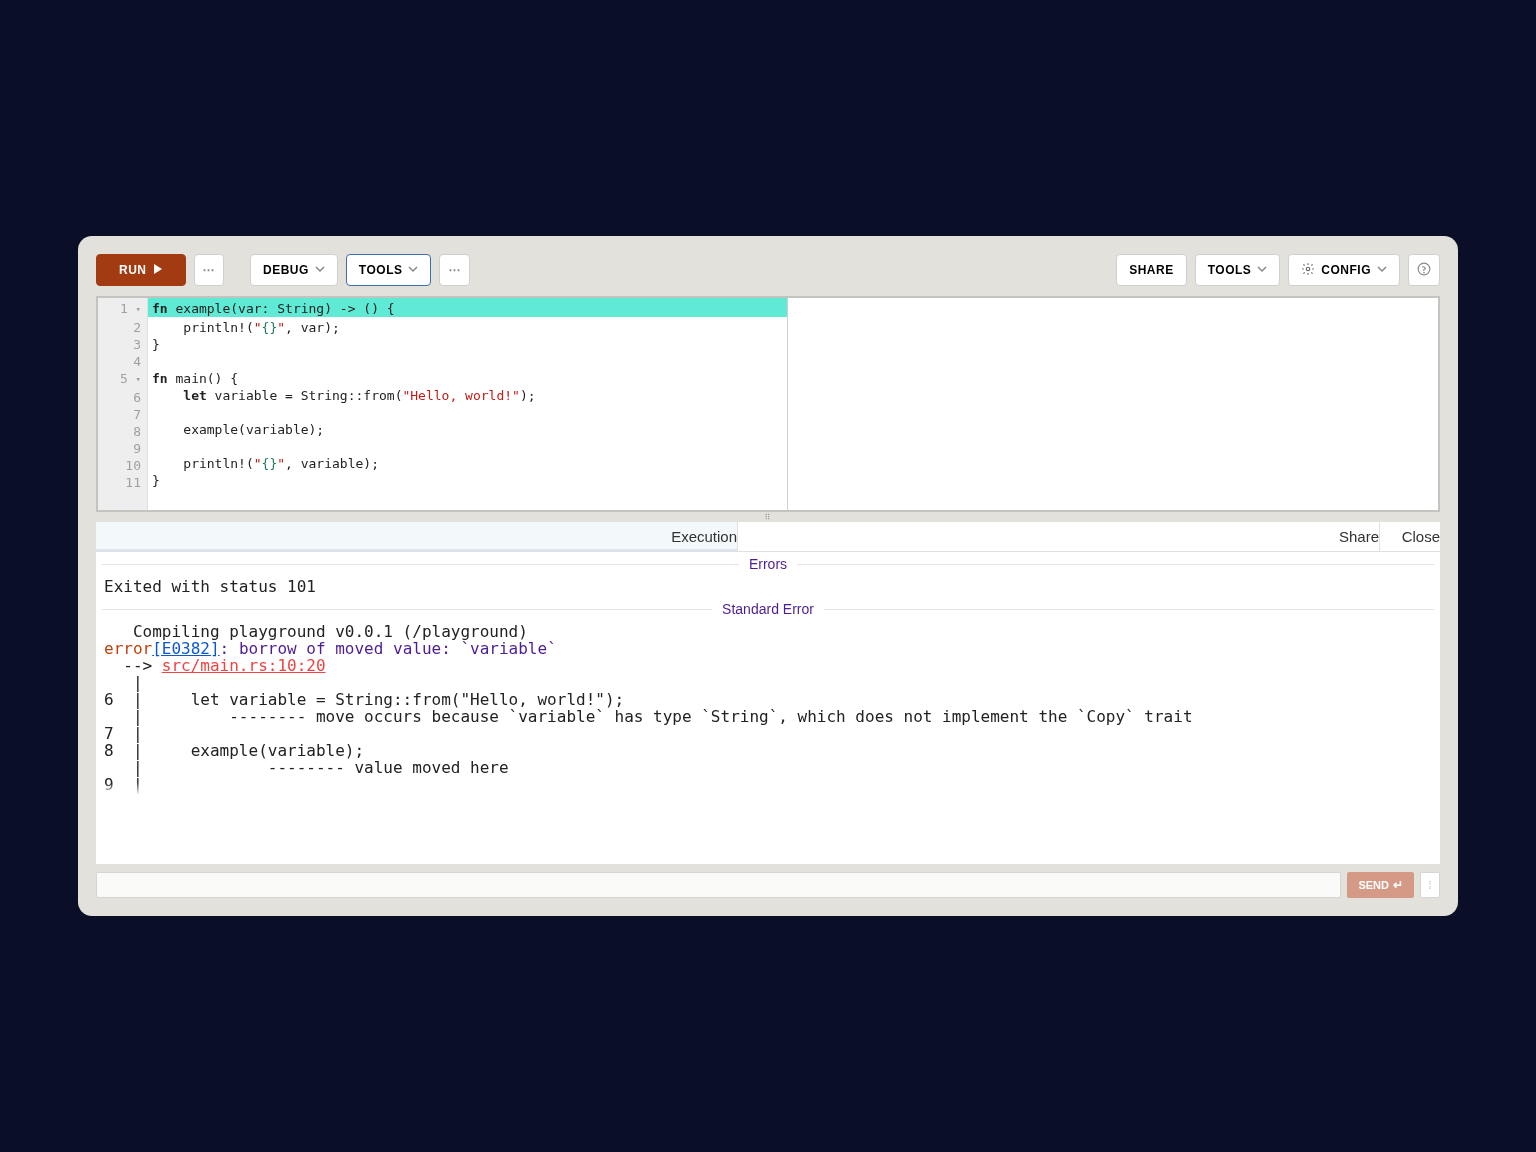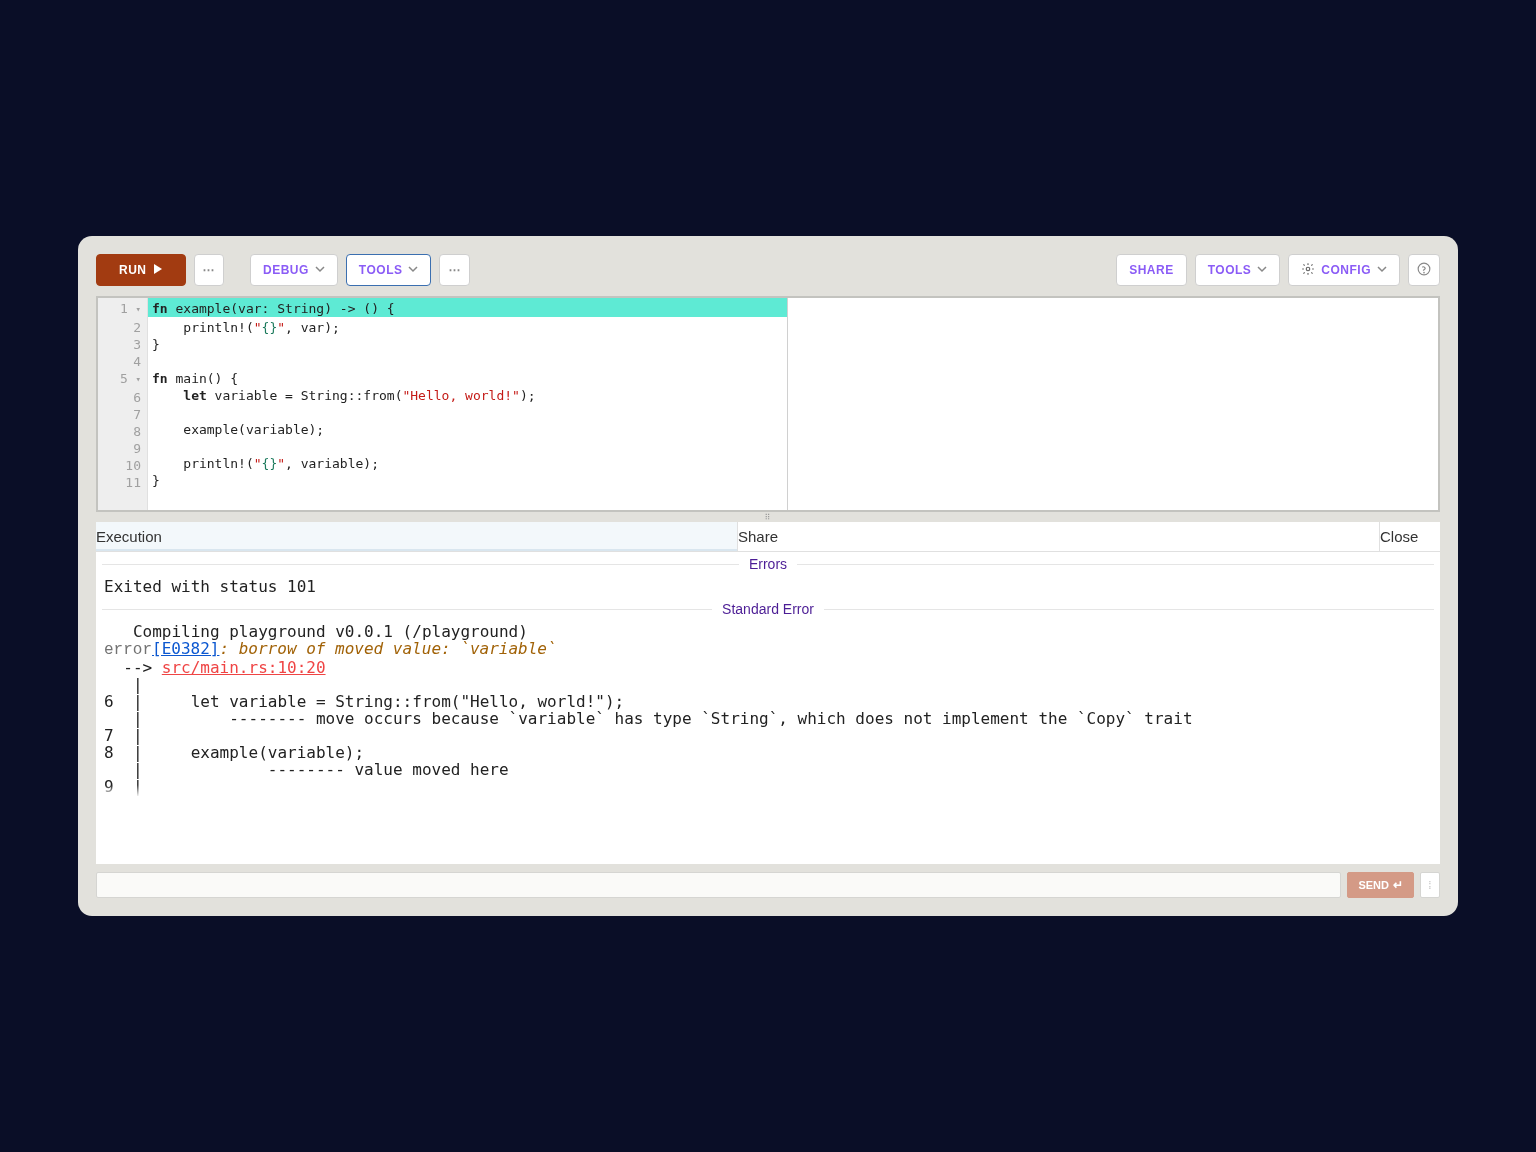--- a/index.html
+++ b/index.html
@@ -32,21 +32,21 @@
     background: #fff;
     border: 1px solid #cfcfcf;
     border-radius: 4px;
     display: inline-flex;
     align-items: center;
     justify-content: center;
     padding: 0 12px;
     font-size: 12px;
     font-weight: 600;
     letter-spacing: 0.5px;
-    color: #8b5cf6;
+    color: #000000;
     cursor: pointer;
     gap: 6px;
   }
   .btn-run {
     background: #a23b11;
     border-color: #a23b11;
     color: #fff;
     padding: 0 22px;
   }
   .btn-run .play-icon svg { fill: #fff; }
@@ -116,21 +116,21 @@
     display: flex;
     flex-direction: column;
     overflow: hidden;
   }
   .out-tabs {
     display: flex;
     border-bottom: 1px solid #e0e0e0;
   }
   .out-tab {
     flex: 1;
-    text-align: left;
+    text-align: right;
     padding: 6px 0;
     font-size: 15px;
     color: #333;
     border-right: 1px solid #e0e0e0;
     cursor: pointer;
   }
   .out-tab:last-child { border-right: none; flex: 0 0 60px; }
   .out-tab.active {
     background: #f3f8fb;
     box-shadow: inset 0 -2px 0 #d9e6ef;
@@ -157,24 +157,24 @@
   .out-fade {
     position: relative;
   }
   .out-fade::after {
     content: "";
     position: absolute;
     left: 0; right: 0; bottom: 0;
     height: 12px;
     background: linear-gradient(to bottom, rgba(255,255,255,0), #fff);
   }
-  .err-red { color: #737373; font-family: Liberation Mono, monospace; }
+  .err-red { color: #c2410c; }
   .err-link { color: #0b57d0; text-decoration: underline; cursor: pointer; }
   .err-loc { color: #ef4444; text-decoration: underline; cursor: pointer; }
-  .err-hl { color: #a16207; font-style: italic; }
+  .err-hl { color: #4c1d95; }
 
   .input-bar {
     margin-top: 8px;
     display: flex;
     gap: 6px;
     align-items: stretch;
     height: 26px;
   }
   .input-bar input {
     flex: 1;

